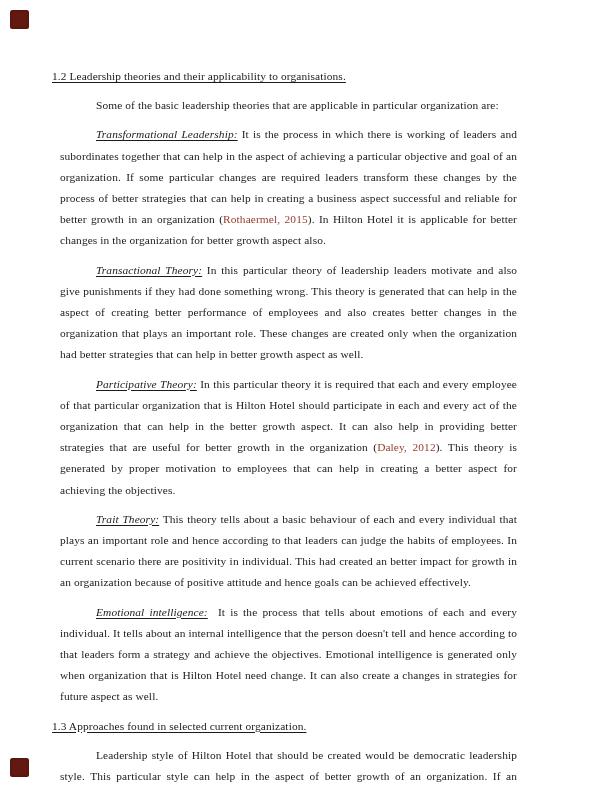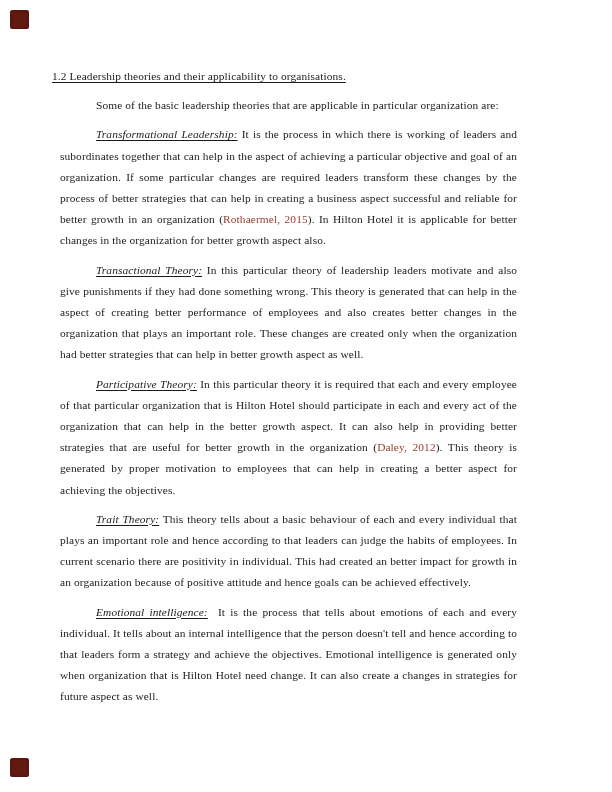--- a/index.html
+++ b/index.html
@@ -63,14 +63,16 @@
   <div class="corner-mark top"></div>
   <div class="corner-mark bottom"></div>
   <div class="doc">
       <div class="heading">1.2 Leadership theories and their applicability to organisations.</div>
       <p class="para"><span>Some of the basic leadership theories that are applicable in particular organization are:</span></p>
       <p class="para"><span class="lead">Transformational Leadership:</span><span> It is the process in which there is working of leaders and subordinates together that can help in the aspect of achieving a particular objective and goal of an organization. If some particular changes are required leaders transform these changes by the process of better strategies that can help in creating a business aspect successful and reliable for better growth in an organization (</span><span class="citation">Rothaermel, 2015</span><span>). In Hilton Hotel it is applicable for better changes in the organization for better growth aspect also.</span></p>
       <p class="para"><span class="lead">Transactional Theory:</span><span> In this particular theory of leadership leaders motivate and also give punishments if they had done something wrong. This theory is generated that can help in the aspect of creating better performance of employees and also creates better changes in the organization that plays an important role. These changes are created only when the organization had better strategies that can help in better growth aspect as well.</span></p>
       <p class="para"><span class="lead">Participative Theory:</span><span> In this particular theory it is required that each and every employee of that particular organization that is Hilton Hotel should participate in each and every act of the organization that can help in the better growth aspect. It can also help in providing better strategies that are useful for better growth in the organization (</span><span class="citation">Daley, 2012</span><span>). This theory is generated by proper motivation to employees that can help in creating a better aspect for achieving the objectives.</span></p>
       <p class="para"><span class="lead">Trait Theory:</span><span> This theory tells about a basic behaviour of each and every individual that plays an important role and hence according to that leaders can judge the habits of employees. In current scenario there are positivity in individual. This had created an better impact for growth in an organization because of positive attitude and hence goals can be achieved effectively.</span></p>
       <p class="para"><span class="lead">Emotional intelligence:</span><span>&nbsp; It is the process that tells about emotions of each and every individual. It tells about an internal intelligence that the person doesn't tell and hence according to that leaders form a strategy and achieve the objectives. Emotional intelligence is generated only when organization that is Hilton Hotel need change. It can also create a changes in strategies for future aspect as well.</span></p>
+      <div class="heading space-before">1.3 Approaches found in selected current organization.</div>
+      <p class="para justify-last"><span>Leadership style of Hilton Hotel that should be created would be democratic leadership style. This particular style can help in the aspect of better growth of an organization. If an</span></p>
     </div>
 </div>
 
 </body></html>

